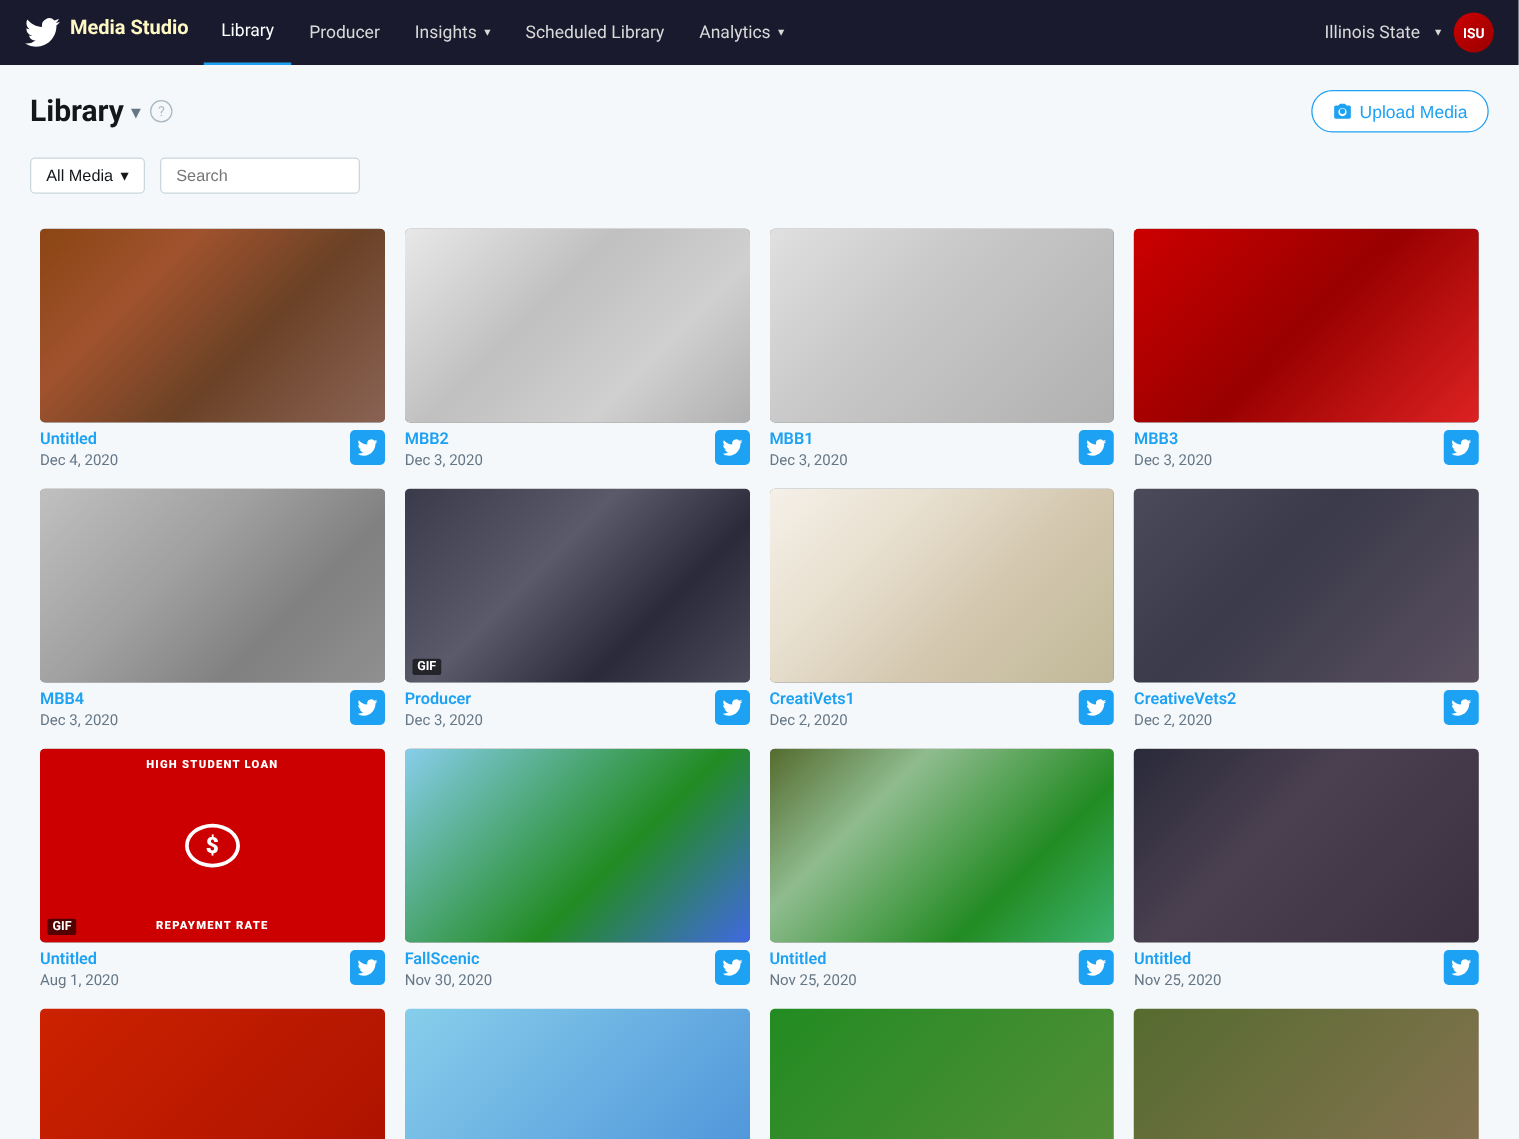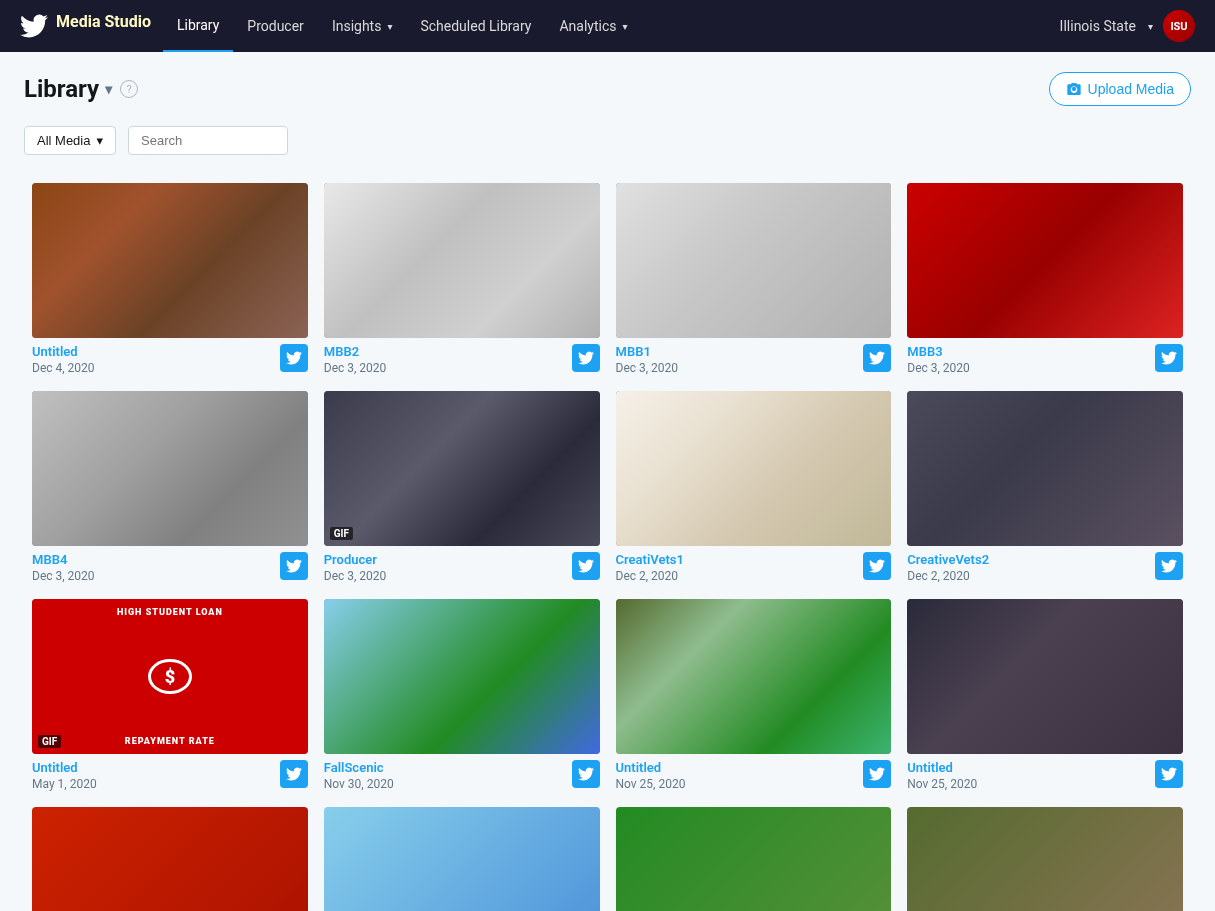--- a/index.html
+++ b/index.html
@@ -491,21 +491,21 @@
       <div class="thumb-content thumb-red-gif">
       <div style="font-size:9px;letter-spacing:1px;margin-bottom:2px;">HIGH STUDENT LOAN</div>
       <div class="badge-circle">$</div>
       <div style="font-size:9px;letter-spacing:1px;margin-top:2px;">REPAYMENT RATE</div>
     </div>
       <span class="gif-badge">GIF</span>
     </div>
     <div class="media-info">
       <div>
         <div class="media-name">Untitled</div>
-        <div class="media-date">May 1, 2020</div>
+        <div class="media-date">Aug 1, 2020</div>
       </div>
       <div class="media-action-btn">
         <svg viewBox="0 0 24 24" xmlns="http://www.w3.org/2000/svg">
           <path d="M23.954 4.569a10 10 0 0 1-2.825.775 4.958 4.958 0 0 0 2.163-2.723 9.99 9.99 0 0 1-3.127 1.195 4.92 4.92 0 0 0-8.384 4.482C7.691 8.094 4.066 6.13 1.64 3.161a4.822 4.822 0 0 0-.666 2.475c0 1.71.87 3.213 2.188 4.096a4.904 4.904 0 0 1-2.228-.616v.061a4.923 4.923 0 0 0 3.946 4.827 4.996 4.996 0 0 1-2.212.085 4.937 4.937 0 0 0 4.604 3.417 9.868 9.868 0 0 1-6.102 2.105c-.39 0-.779-.023-1.17-.067a13.995 13.995 0 0 0 7.557 2.209c9.054 0 13.999-7.496 13.999-13.986 0-.209 0-.42-.015-.63a9.936 9.936 0 0 0 2.46-2.548l-.047-.02z"></path>
         </svg>
       </div>
     </div>
   </div>
       <div class="media-cell">
     <div class="media-thumbnail">

